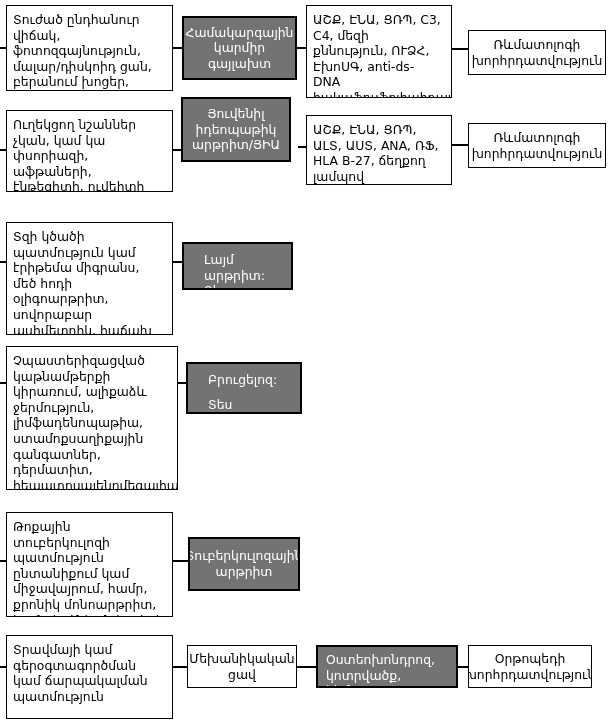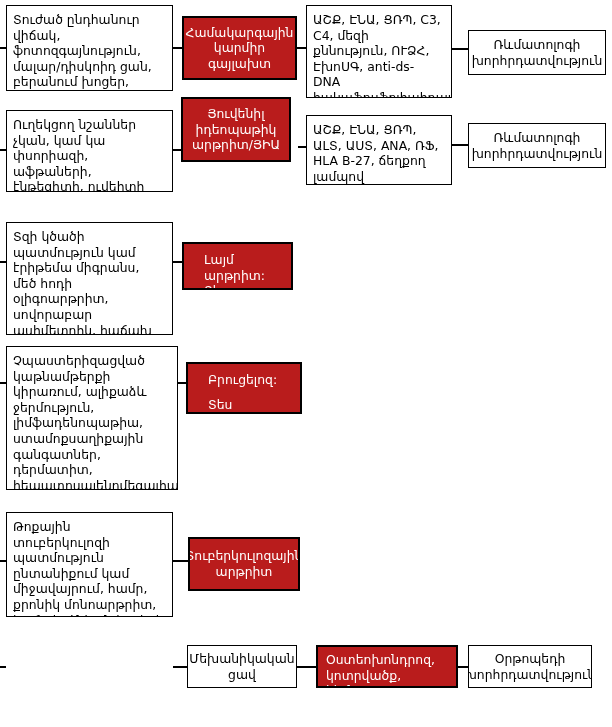--- a/index.html
+++ b/index.html
@@ -14,21 +14,21 @@
   }
   .box{
     position:absolute;
     box-sizing:border-box;
     background:#ffffff;
     border:1.6px solid #000000;
     padding:6px 6px;
     overflow:hidden;
   }
   .red{
-    background:#b91c1c;
+    background:#737373;
     border:2px solid #000000;
     color:#ffffff;
   }
   .center{
     display:flex;
     align-items:center;
     justify-content:center;
     text-align:center;
     padding:3px 4px;
   }
@@ -108,20 +108,23 @@
 
   <div class="box" style="left:6px;top:512px;width:167px;height:105px">
     <span>Թոքային տուբերկուլոզի պատմություն ընտանիքում կամ միջավայրում, համր, քրոնիկ մոնոարթրիտ, հաճախ ծնկան հոդերի կամ դաստակի</span>
   </div>
   <div class="box red center" style="left:188px;top:537px;width:112px;height:54px">
     <span>Տուբերկուլոզային արթրիտ</span>
   </div>
   <div class="line" style="left:0;top:560px;width:6px"></div>
   <div class="line" style="left:173px;top:560px;width:15px"></div>
 
+  <div class="box" style="left:6px;top:635px;width:167px;height:84px">
+    <span>Տրավմայի կամ գերօգտագործման կամ ճարպակալման պատմություն</span>
+  </div>
   <div class="box center" style="left:187px;top:645px;width:110px;height:43px">
     <span>Մեխանիկական ցավ</span>
   </div>
   <div class="box red" style="left:316px;top:645px;width:142px;height:43px;padding:5px 8px">
     <span>Օստեոխոնդրոզ, կոտրվածք, հեմարթրոզ</span>
   </div>
   <div class="box center" style="left:468px;top:645px;width:124px;height:43px">
     <span>Օրթոպեդի խորհրդատվություն</span>
   </div>
   <div class="line" style="left:0;top:666px;width:6px"></div>

